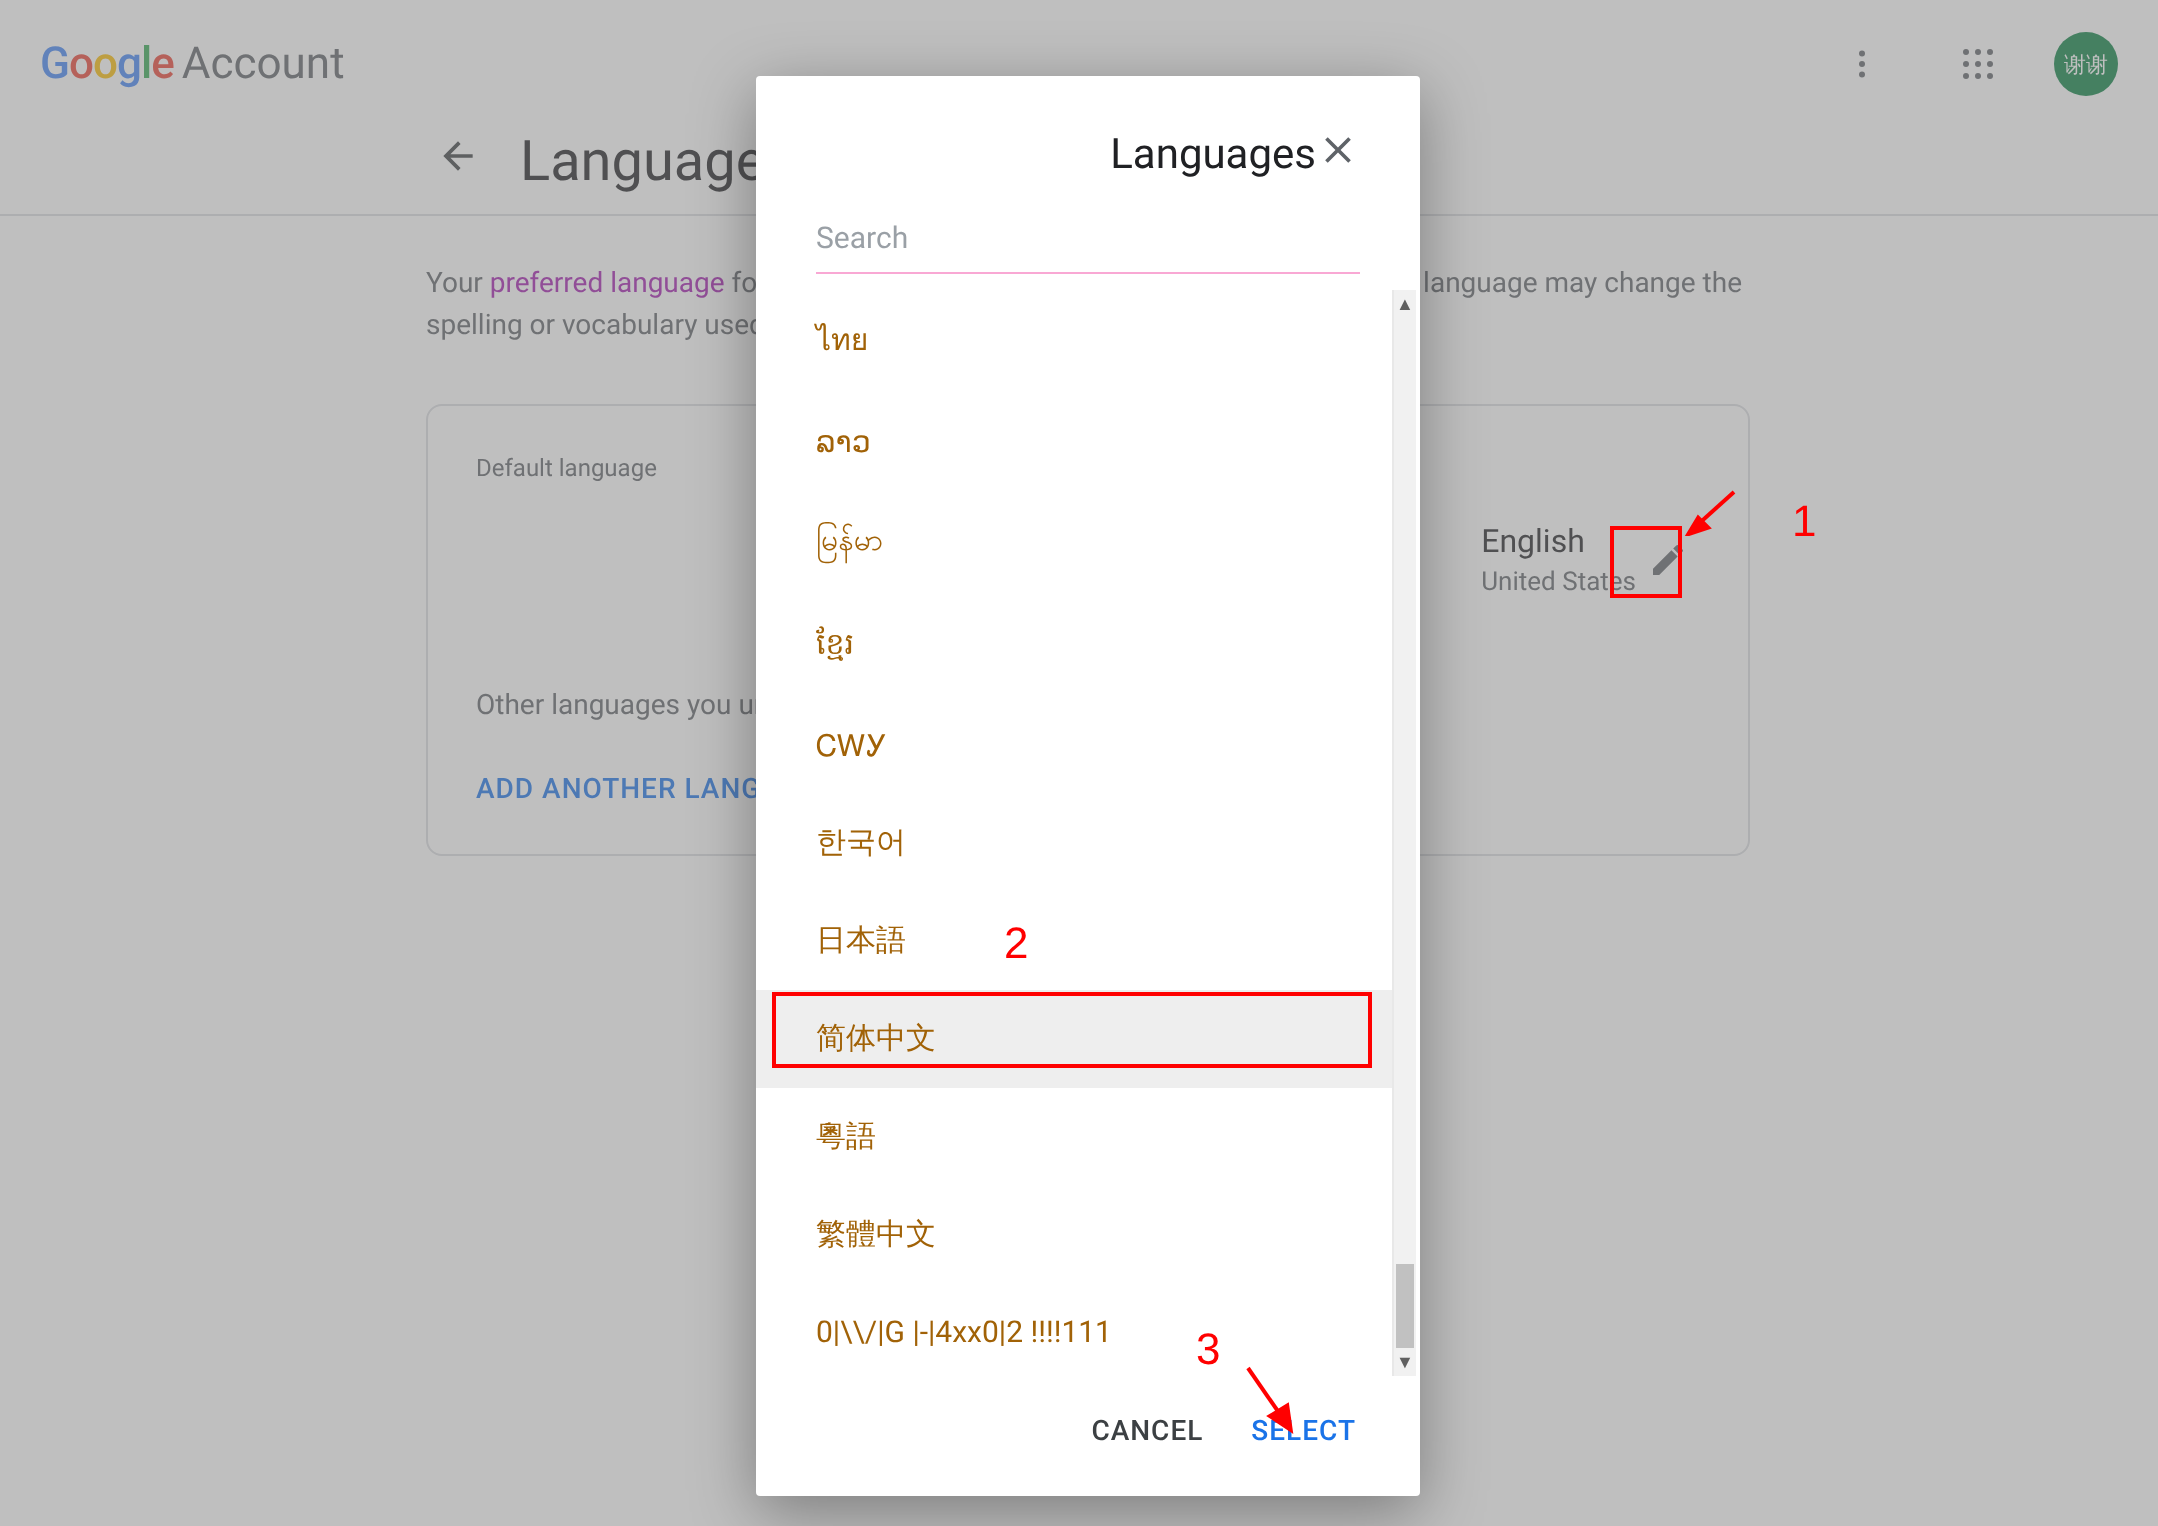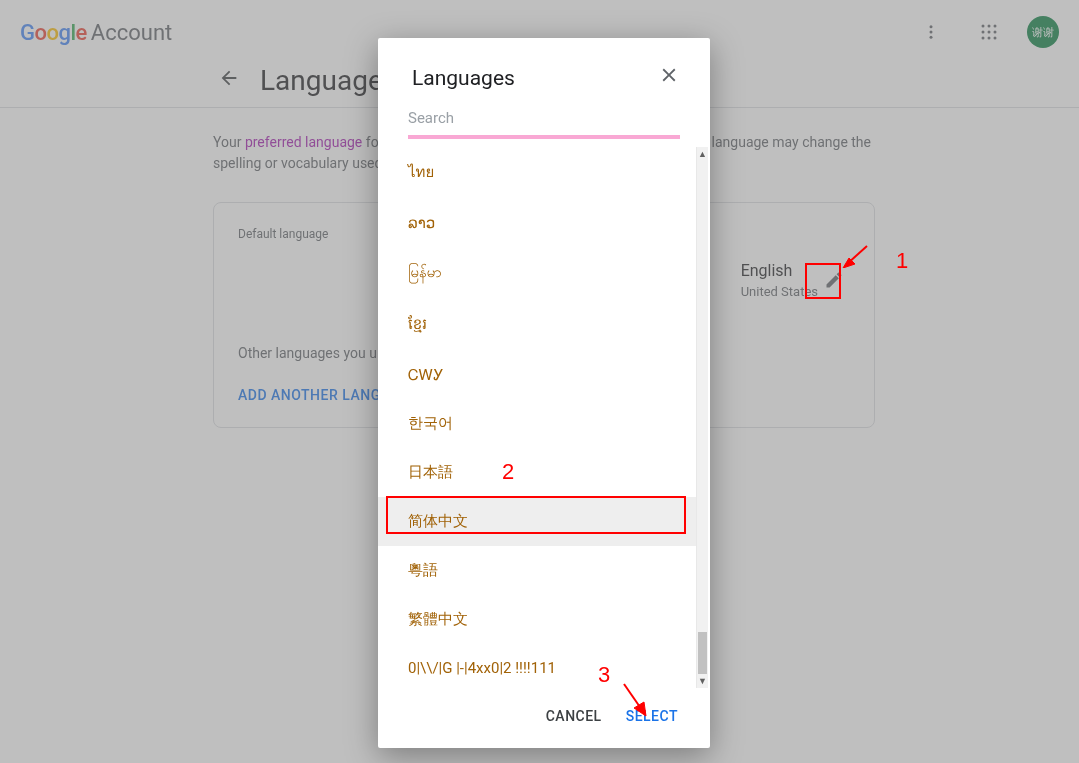--- a/index.html
+++ b/index.html
@@ -205,44 +205,44 @@
   background: #fff;
   box-shadow: 0 8px 32px rgba(0,0,0,0.35);
   z-index: 100;
   display: flex;
   flex-direction: column;
   border-radius: 2px;
 }
 
 .modal-header {
   display: flex;
-  justify-content: space-between;
-  align-items: center;
-  padding: 26px 30px 10px 34px;
+  justify-content: flex-end;
+  align-items: center;
+  padding: 26px 30px 10px 44px;
 }
 
 .modal-title {
   font-size: 21px;
   color: #202124;
 }
 
 .modal-close {
   cursor: pointer;
   color: #5f6368;
   font-size: 22px;
 }
 
 .search-wrap {
   padding: 0 30px;
 }
 
 .search-input {
   width: 100%;
   border: none;
-  border-bottom: 4px solid #f9a8d4;
+  border-bottom: 1px solid #f9a8d4;
   font-size: 15px;
   padding: 8px 0;
   outline: none;
   color: #202124;
 }
 
 .search-input::placeholder {
   color: #9aa0a6;
 }
 

